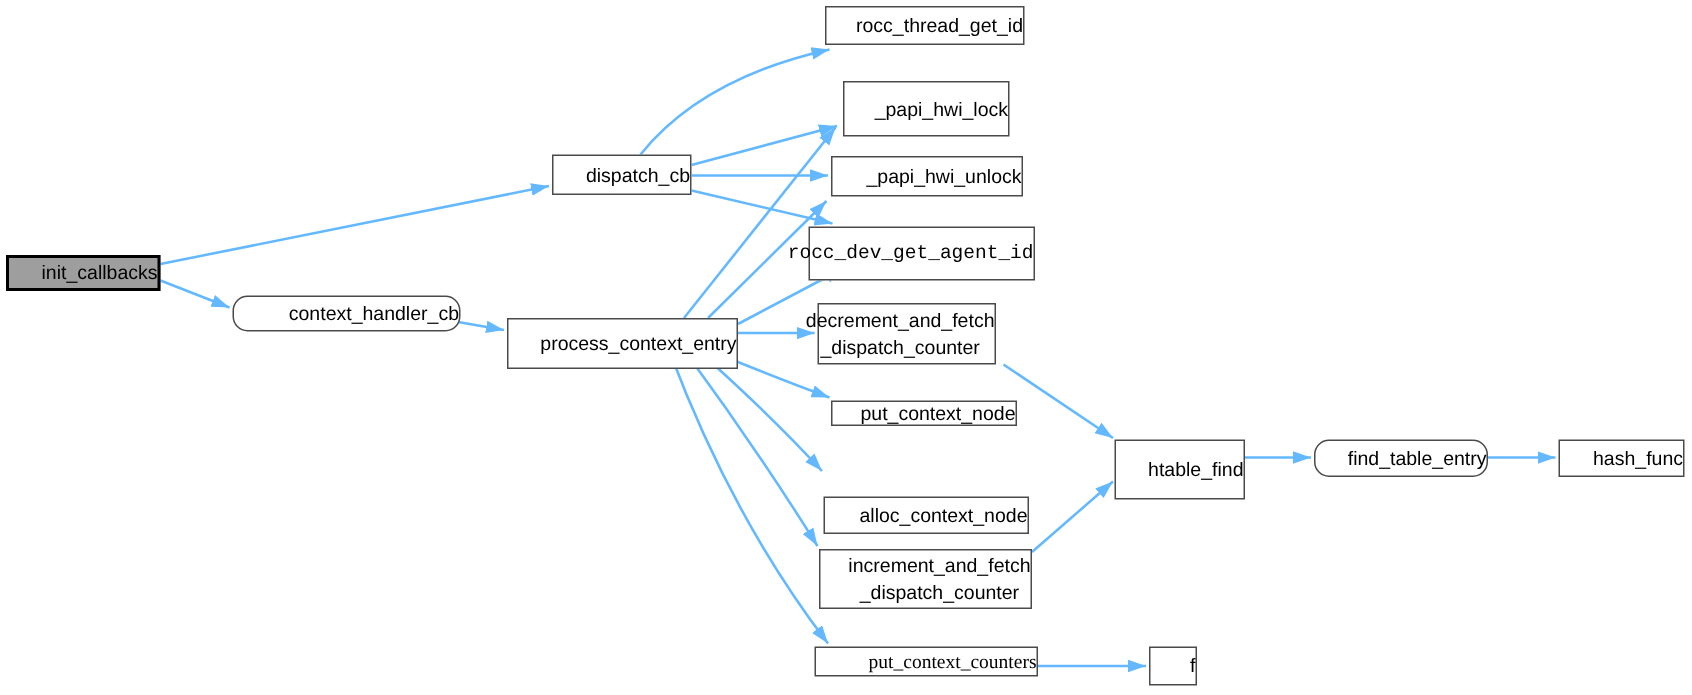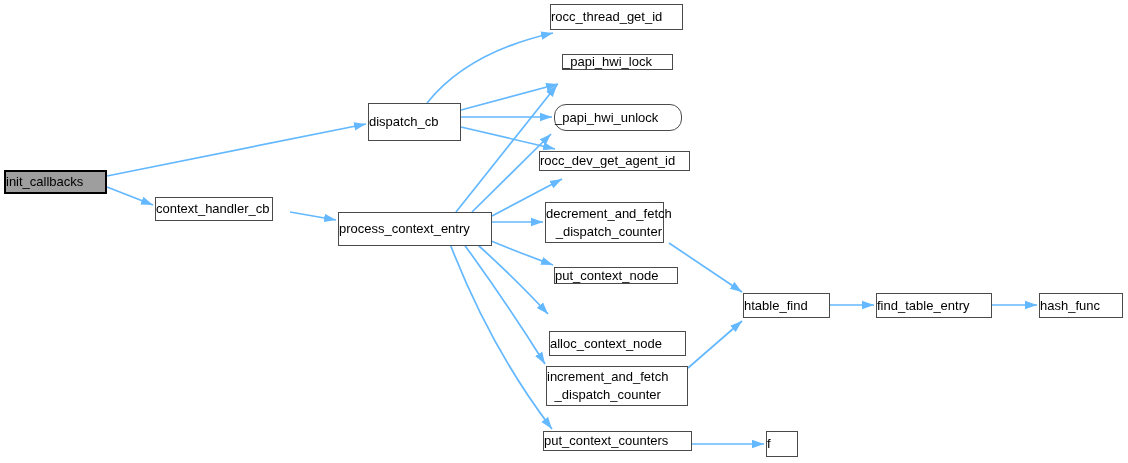--- a/index.html
+++ b/index.html
@@ -22,21 +22,21 @@
     stroke: var(--edge, #63B8FF);
     stroke-width: 1.7;
   }
   .node {
     position: absolute;
     box-sizing: border-box;
     background: var(--node-fill, #ffffff);
     border: 1px solid var(--node-border, #4a4a4a);
     display: flex;
     align-items: center;
-    justify-content: flex-start;
+    justify-content: flex-end;
     font-size: 13px;
     color: var(--text, #000000);
     cursor: pointer;
   }
   .node.highlight {
     background: var(--hl-fill, #9e9e9e);
     border: 2px solid var(--hl-border, #000000);
   }
   .node .lbl {
     white-space: pre-line;
@@ -74,62 +74,62 @@
         <path d="M 688,368 L 742,321" class="edge" marker-end="url(#arrow)"></path>
         <path d="M 830,305 L 874,305" class="edge" marker-end="url(#arrow)"></path>
         <path d="M 992,305 L 1037,305" class="edge" marker-end="url(#arrow)"></path>
         <path d="M 692,444 L 764,444" class="edge" marker-end="url(#arrow)"></path>
       </g>
   </svg>
   <div id="node-layer">
       <div class="node highlight" style="left: 4px; top: 170px; width: 103px; height: 24px;">
         <span class="lbl">init_callbacks</span>
       </div>
-      <div class="node" style="left: 155px; top: 197px; width: 118px; height: 24px;">
+      <div class="node" style="left: 155px; top: 197px; width: 152px; height: 24px; border-radius: 10px;">
         <span class="lbl">context_handler_cb</span>
       </div>
-      <div class="node" style="left: 368px; top: 103px; width: 93px; height: 38px;">
+      <div class="node" style="left: 368px; top: 103px; width: 93px; height: 27px;">
         <span class="lbl">dispatch_cb</span>
       </div>
       <div class="node" style="left: 338px; top: 212px; width: 154px; height: 34px;">
         <span class="lbl">process_context_entry</span>
       </div>
       <div class="node" style="left: 550px; top: 4px; width: 133px; height: 26px;">
         <span class="lbl">rocc_thread_get_id</span>
       </div>
-      <div class="node" style="left: 562px; top: 54px; width: 111px; height: 16px;">
+      <div class="node" style="left: 562px; top: 54px; width: 111px; height: 37px;">
         <span class="lbl">_papi_hwi_lock</span>
       </div>
-      <div class="node" style="left: 554px; top: 104px; width: 128px; height: 27px; border-radius: 12px;">
+      <div class="node" style="left: 554px; top: 104px; width: 128px; height: 27px;">
         <span class="lbl">_papi_hwi_unlock</span>
       </div>
-      <div class="node" style="left: 539px; top: 151px; width: 151px; height: 20px;">
+      <div class="node" style="left: 539px; top: 151px; width: 151px; height: 36px; font-family: Liberation Mono, monospace;">
         <span class="lbl">rocc_dev_get_agent_id</span>
       </div>
       <div class="node" style="left: 545px; top: 202px; width: 119px; height: 41px;">
         <span class="lbl">decrement_and_fetch
 _dispatch_counter</span>
       </div>
       <div class="node" style="left: 554px; top: 267px; width: 124px; height: 17px;">
         <span class="lbl">put_context_node</span>
       </div>
       <div class="node" style="left: 549px; top: 331px; width: 137px; height: 25px;">
         <span class="lbl">alloc_context_node</span>
       </div>
       <div class="node" style="left: 546px; top: 366px; width: 142px; height: 40px;">
         <span class="lbl">increment_and_fetch
 _dispatch_counter</span>
       </div>
-      <div class="node" style="left: 543px; top: 431px; width: 149px; height: 20px;">
+      <div class="node" style="left: 543px; top: 431px; width: 149px; height: 20px; font-family: Liberation Serif, serif;">
         <span class="lbl">put_context_counters</span>
       </div>
-      <div class="node" style="left: 743px; top: 293px; width: 87px; height: 25px;">
+      <div class="node" style="left: 743px; top: 293px; width: 87px; height: 40px;">
         <span class="lbl">htable_find</span>
       </div>
-      <div class="node" style="left: 876px; top: 293px; width: 116px; height: 25px;">
+      <div class="node" style="left: 876px; top: 293px; width: 116px; height: 25px; border-radius: 10px;">
         <span class="lbl">find_table_entry</span>
       </div>
       <div class="node" style="left: 1039px; top: 293px; width: 84px; height: 25px;">
         <span class="lbl">hash_func</span>
       </div>
       <div class="node" style="left: 766px; top: 431px; width: 32px; height: 26px;">
         <span class="lbl">f</span>
       </div>
     </div>
 </div>

